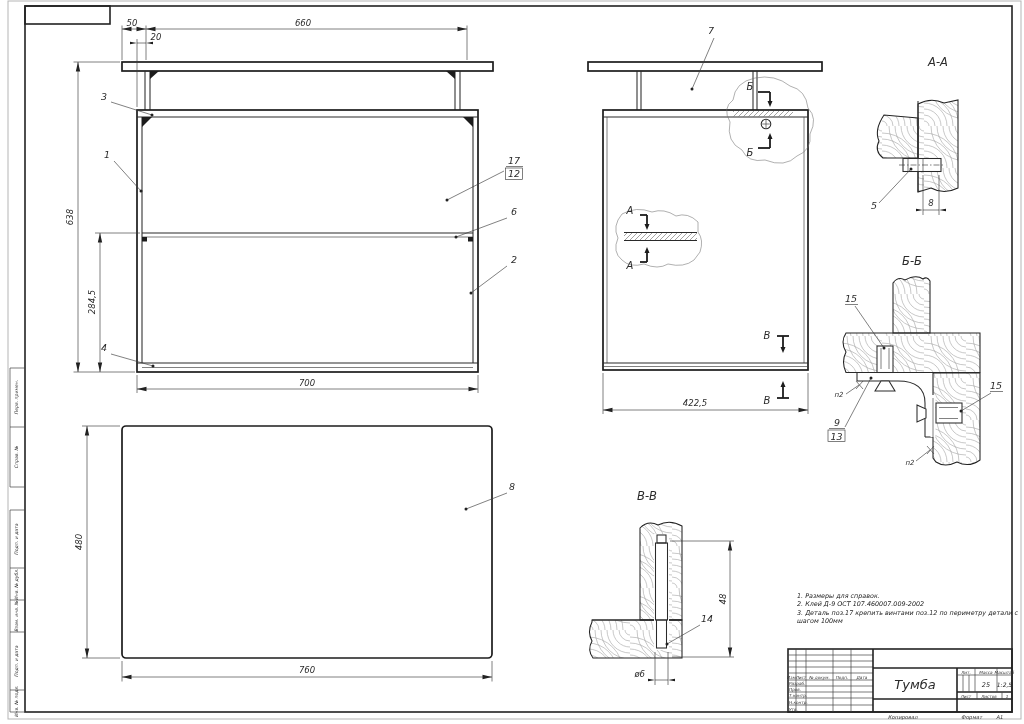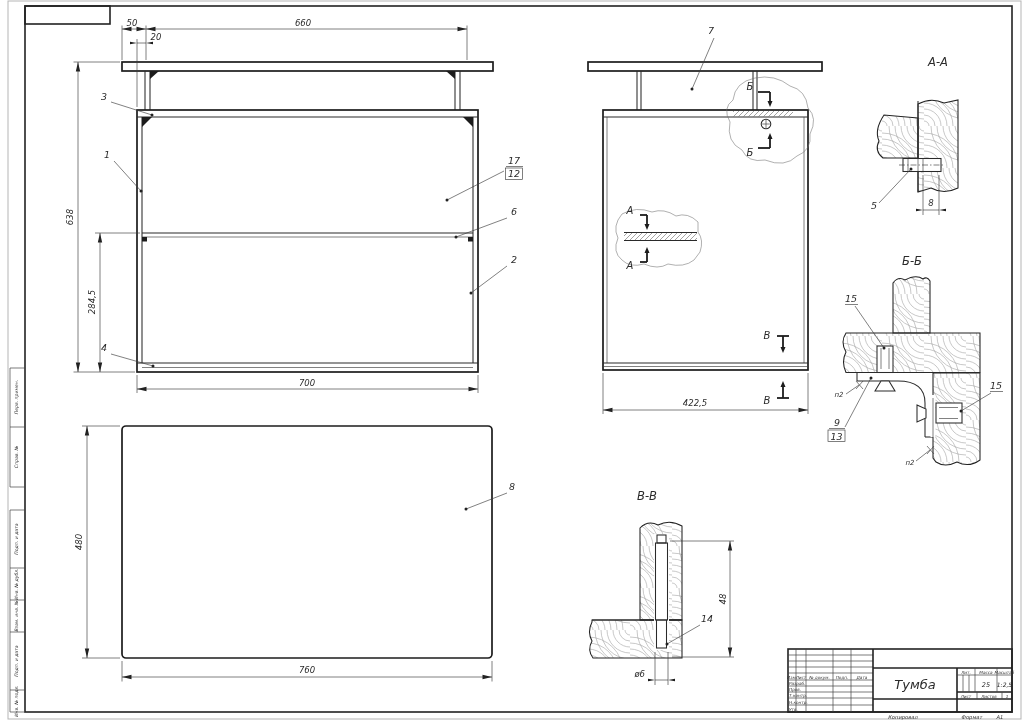--- a/index.html
+++ b/index.html
@@ -382,13 +382,18 @@
   <text class="tb6" x="1004.5" y="686.5" style="font-size:6px">1:2,5</text>
   <text class="tb4c" x="966" y="697.5">Лист</text>
   <text class="tb4c" x="989" y="697.5">Листов</text>
   <text class="tb4c" x="1007" y="697.5">1</text>
   <text class="tb5" x="903" y="718.5">Копировал</text>
   <text class="tb5" x="972" y="718.5">Формат</text>
   <text class="tb5" x="1000" y="718.5">А1</text>
 </g>
 </svg>
 
+<div id="notes">
+  <div>1. Размеры для справок.</div>
+  <div>2. Клей Д-9 ОСТ 107.460007.009-2002</div>
+  <div>3. Деталь поз.17 крепить винтами поз.12 по периметру детали с шагом 100мм</div>
 </div>
+</div>
 
 </body></html>

